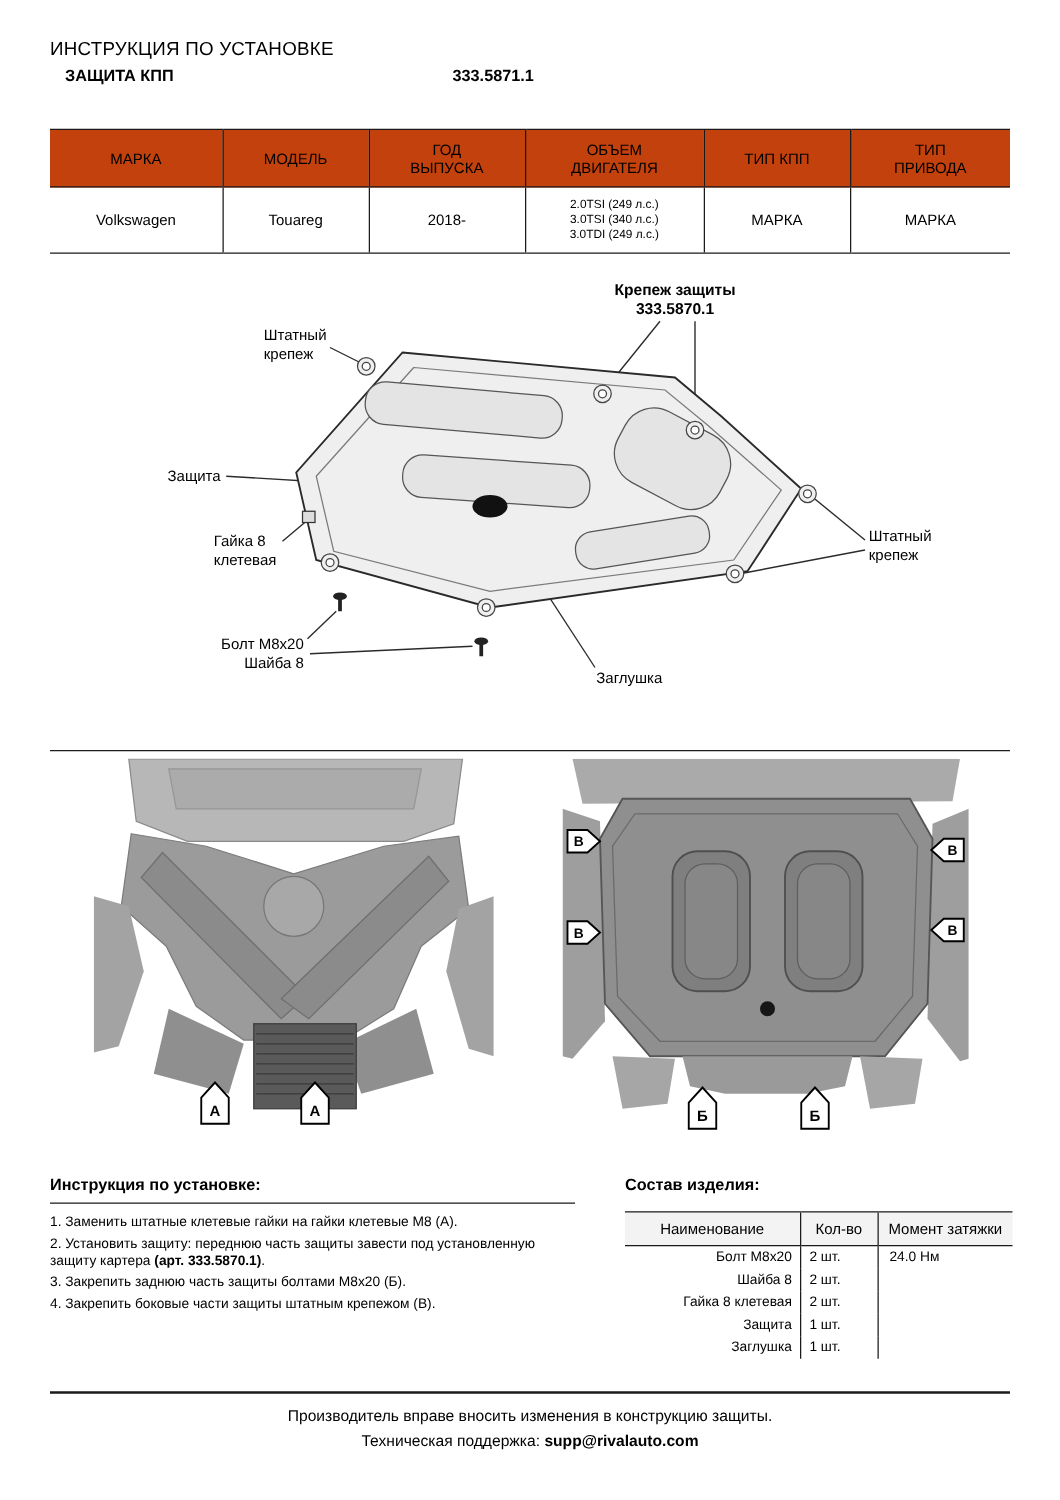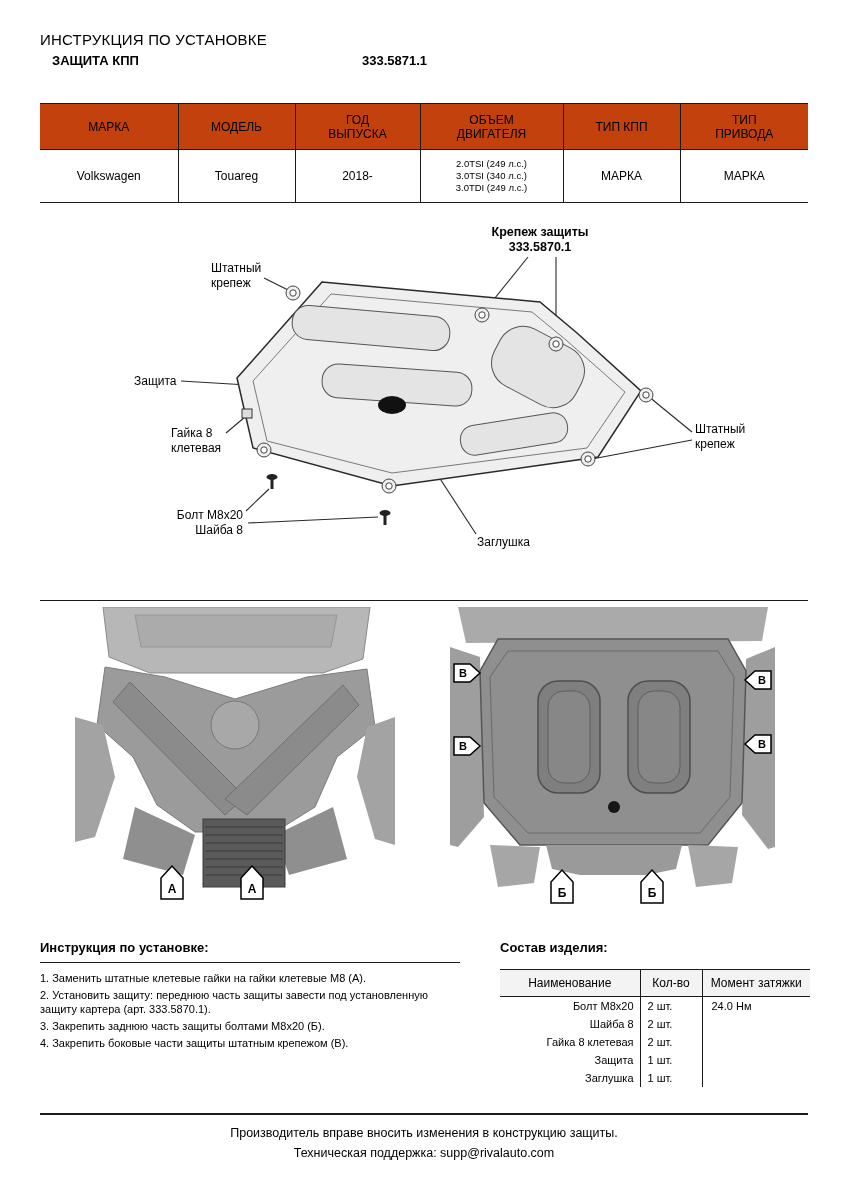--- a/index.html
+++ b/index.html
@@ -45,21 +45,21 @@
   .photo-left  { position: absolute; left: 35px;  top: 2px; }
   .photo-right { position: absolute; left: 410px; top: 2px; }
   svg text { font-family: "Liberation Sans", sans-serif; }
 
   
   .instructions { position: absolute; left: 40px; top: 940px; width: 420px; }
   .section-title { font-size: 13px; font-weight: bold; padding-bottom: 7px; }
   .instructions .section-title { border-bottom: 1px solid #1a1a1a; }
   .steps { margin-top: 8px; font-size: 11px; line-height: 14px; }
   .step { margin-bottom: 3px; }
-  .b { font-weight: normal; }
+  .b { font-weight: bold; }
 
   .components { position: absolute; left: 500px; top: 940px; width: 310px; }
   .comp-table { width: 100%; border-collapse: collapse; table-layout: fixed; margin-top: 7px; }
   .comp-table th {
     height: 24px; font-size: 12px; font-weight: normal; background: #f3f3f3;
     border-top: 1px solid #1a1a1a; border-bottom: 1px solid #1a1a1a; vertical-align: middle;
   }
   .comp-table td { height: 16px; font-size: 11px; vertical-align: middle; }
   .comp-table th + th, .comp-table td + td { border-left: 1px solid #1a1a1a; }
   .comp-table .name { text-align: right; padding-right: 6px; }

